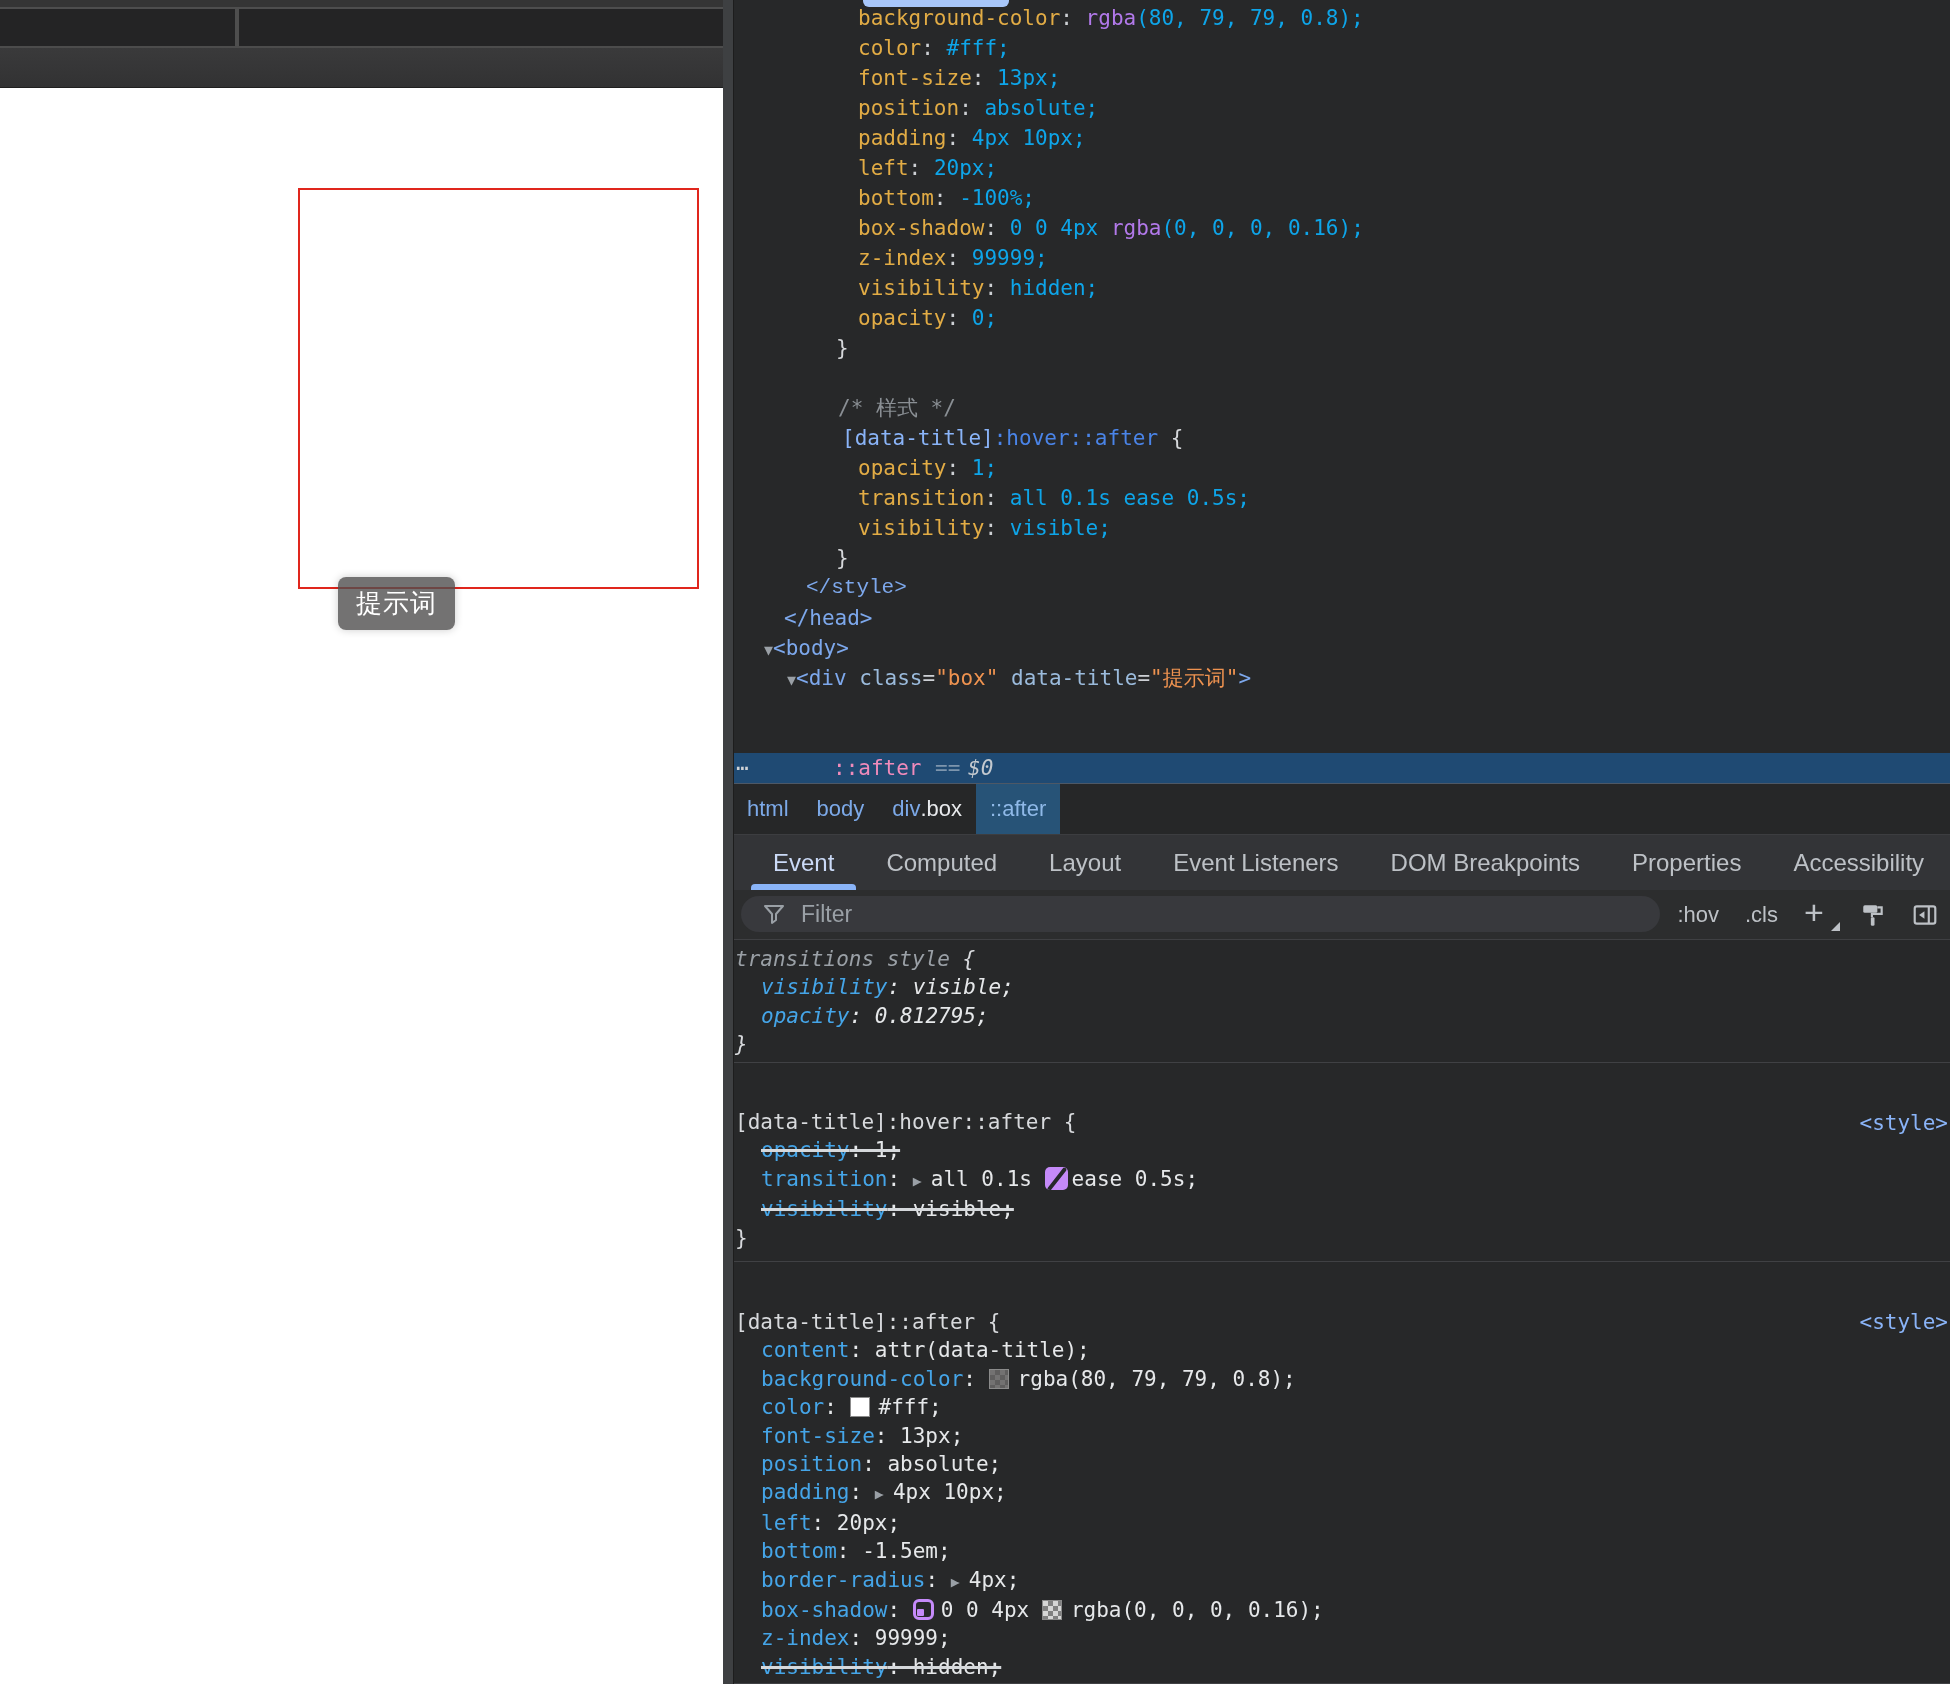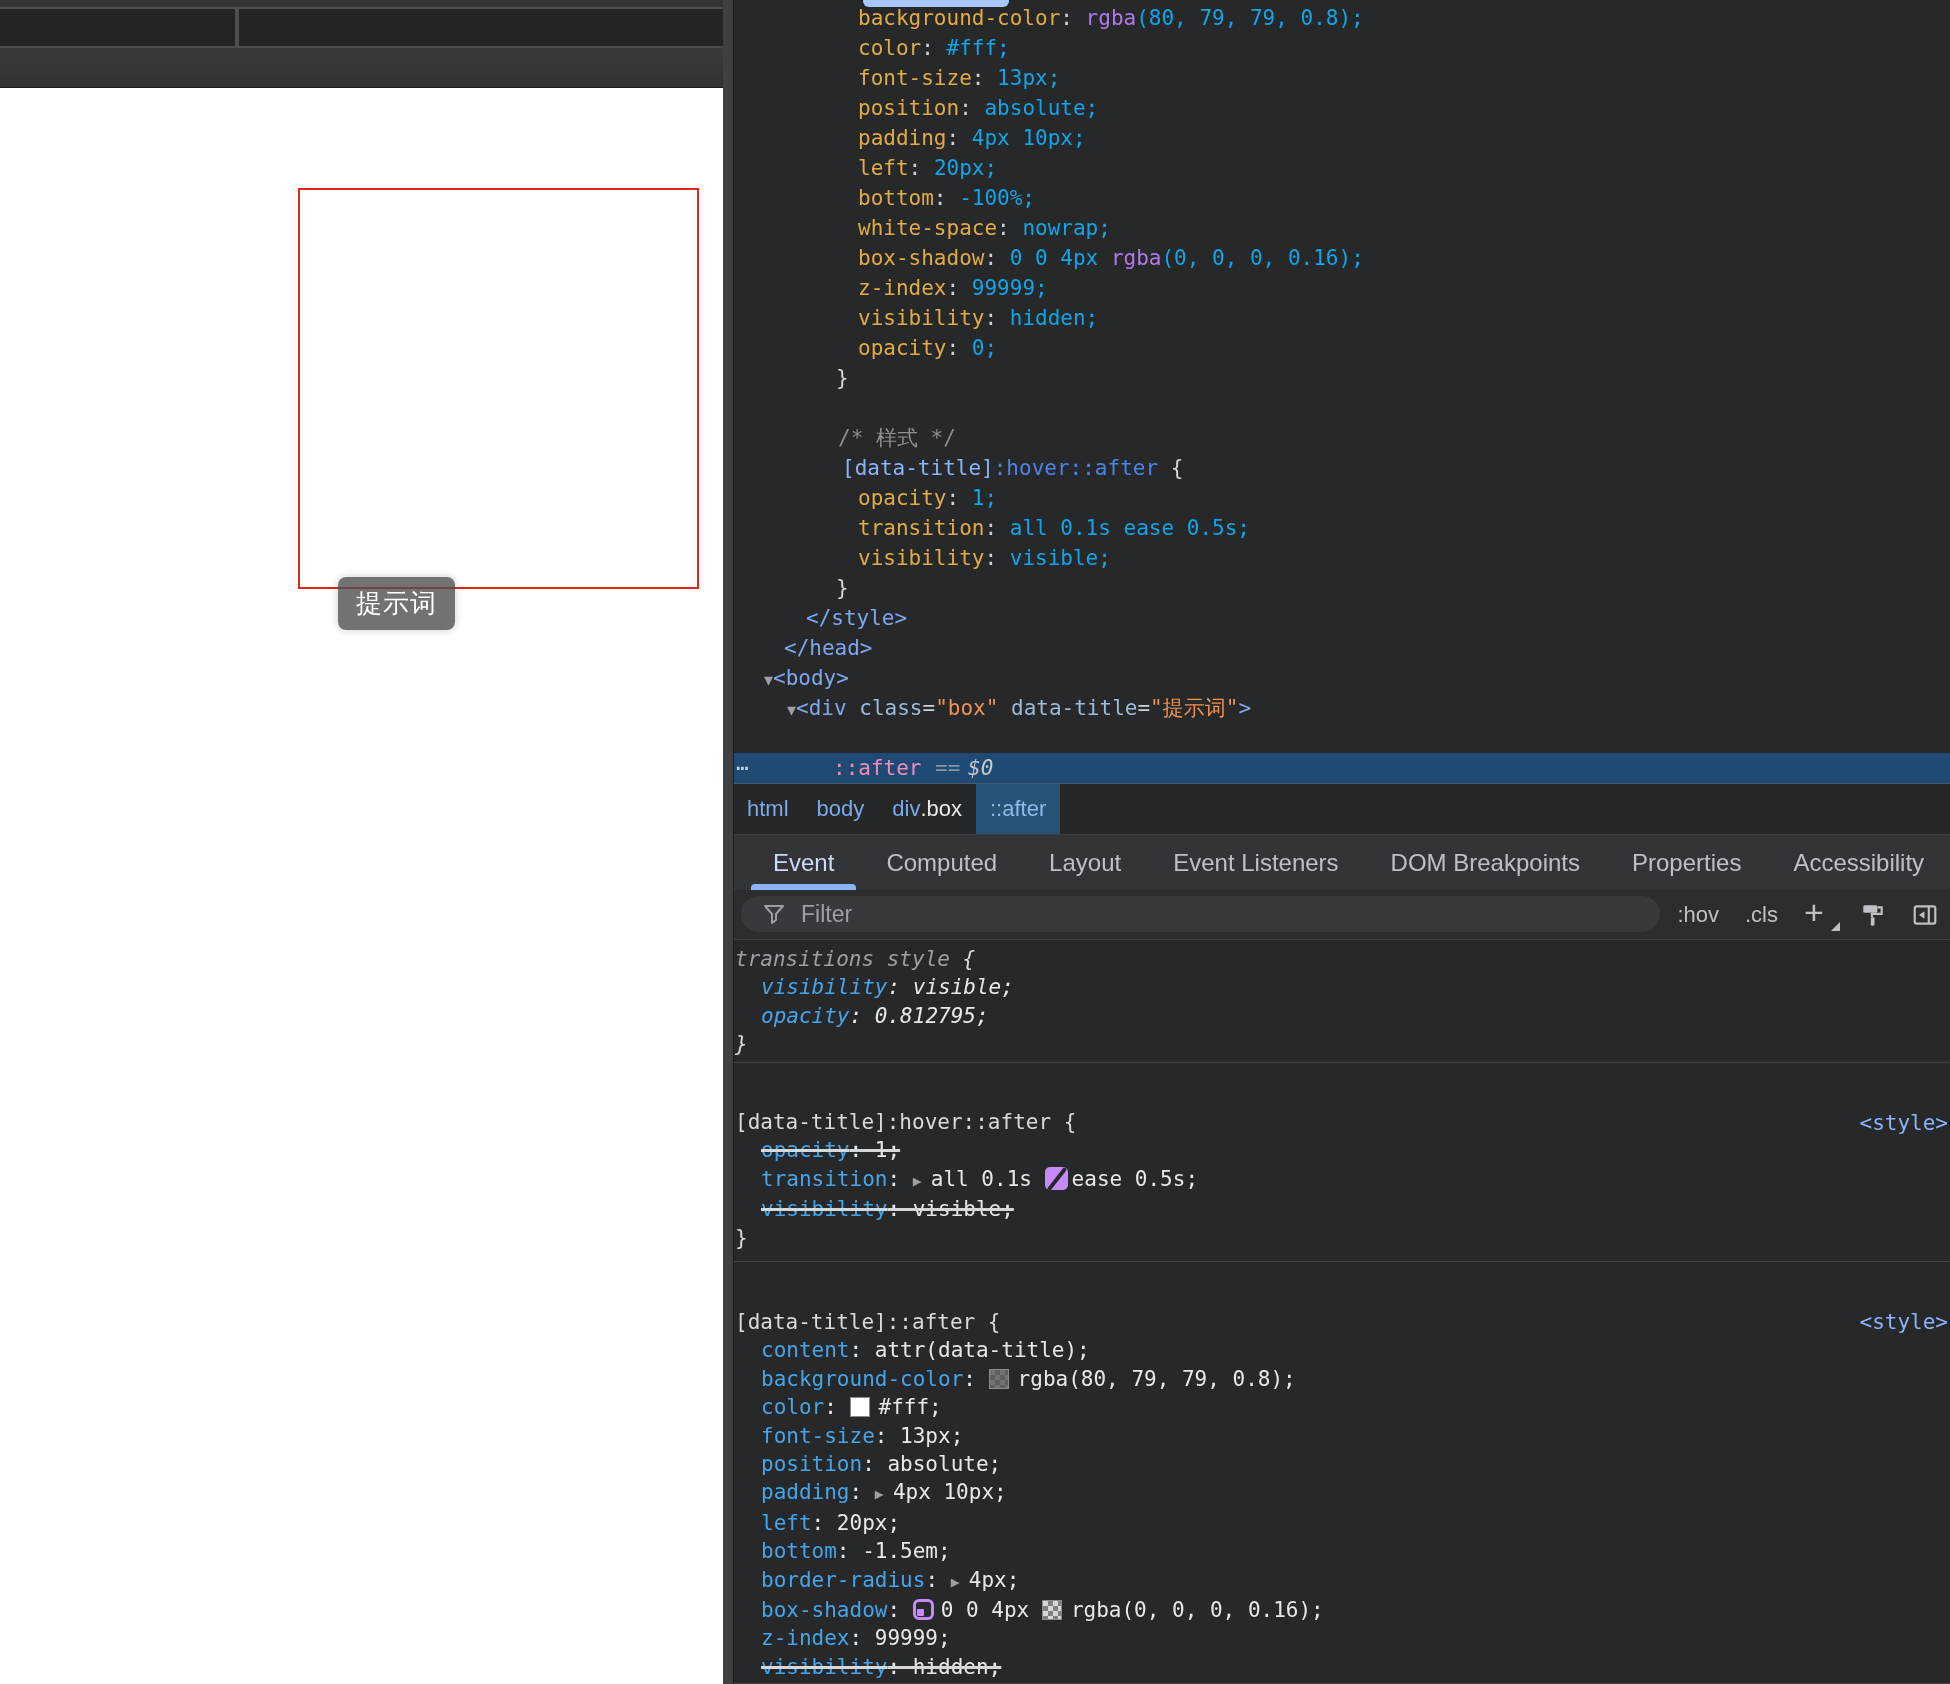--- a/index.html
+++ b/index.html
@@ -115,34 +115,33 @@
 
     <div class="elements-tree">
       <div class="sel-fragment"></div>
     <div class="tree-row" style="padding-left: 125px;"><span class="c-prop">background-color</span><span class="c-punct">: </span><span class="c-fn">rgba</span><span class="c-val">(80, 79, 79, 0.8)</span><span class="c-val">;</span></div>
         <div class="tree-row" style="padding-left: 125px;"><span class="c-prop">color</span><span class="c-punct">: </span><span class="c-val">#fff;</span></div>
         <div class="tree-row" style="padding-left: 125px;"><span class="c-prop">font-size</span><span class="c-punct">: </span><span class="c-val">13px;</span></div>
         <div class="tree-row" style="padding-left: 125px;"><span class="c-prop">position</span><span class="c-punct">: </span><span class="c-val">absolute;</span></div>
         <div class="tree-row" style="padding-left: 125px;"><span class="c-prop">padding</span><span class="c-punct">: </span><span class="c-val">4px 10px;</span></div>
         <div class="tree-row" style="padding-left: 125px;"><span class="c-prop">left</span><span class="c-punct">: </span><span class="c-val">20px;</span></div>
         <div class="tree-row" style="padding-left: 125px;"><span class="c-prop">bottom</span><span class="c-punct">: </span><span class="c-val">-100%;</span></div>
-        <div class="tree-row" style="padding-left: 125px;"><span class="c-prop">white-space</span><span class="c-punct">: </span><span class="c-val">nowrap;</span></div>
         <div class="tree-row" style="padding-left: 125px;"><span class="c-prop">box-shadow</span><span class="c-punct">: </span><span class="c-val">0 0 4px </span><span class="c-fn">rgba</span><span class="c-val">(0, 0, 0, 0.16)</span><span class="c-val">;</span></div>
         <div class="tree-row" style="padding-left: 125px;"><span class="c-prop">z-index</span><span class="c-punct">: </span><span class="c-val">99999;</span></div>
         <div class="tree-row" style="padding-left: 125px;"><span class="c-prop">visibility</span><span class="c-punct">: </span><span class="c-val">hidden;</span></div>
         <div class="tree-row" style="padding-left: 125px;"><span class="c-prop">opacity</span><span class="c-punct">: </span><span class="c-val">0;</span></div>
         <div class="tree-row" style="padding-left: 103px;"><span class="c-brace">}</span></div>
         <div class="tree-row" style="padding-left: 103px;"></div>
         <div class="tree-row" style="padding-left: 105px;"><span class="c-comment">/* 样式 */</span></div>
         <div class="tree-row" style="padding-left: 109px;"><span class="c-selattr">[data-title]</span><span class="c-selpseudo">:hover::after</span><span class="c-brace"> {</span></div>
         <div class="tree-row" style="padding-left: 125px;"><span class="c-prop">opacity</span><span class="c-punct">: </span><span class="c-val">1;</span></div>
         <div class="tree-row" style="padding-left: 125px;"><span class="c-prop">transition</span><span class="c-punct">: </span><span class="c-val">all 0.1s ease 0.5s;</span></div>
         <div class="tree-row" style="padding-left: 125px;"><span class="c-prop">visibility</span><span class="c-punct">: </span><span class="c-val">visible;</span></div>
         <div class="tree-row" style="padding-left: 103px;"><span class="c-brace">}</span></div>
-        <div class="tree-row" style="padding-left: 73px;"><span class="c-tag">&lt;/style&gt;</span></div>
+        <div class="tree-row" style="padding-left: 73px; font-family: Liberation Mono, monospace;"><span class="c-tag">&lt;/style&gt;</span></div>
         <div class="tree-row" style="padding-left: 51px;"><span class="c-tag">&lt;/head&gt;</span></div>
         <div class="tree-row" style="padding-left: 31px;"><span class="c-arrow">▼</span><span class="c-tag">&lt;body&gt;</span></div>
         <div class="tree-row" style="padding-left: 54px;"><span class="c-arrow">▼</span><span class="c-tag">&lt;div </span><span class="c-attr">class</span><span class="c-punct">=</span><span class="c-str">"box"</span><span class="c-punct"> </span><span class="c-attr">data-title</span><span class="c-punct">=</span><span class="c-str">"提示词"</span><span class="c-tag">&gt;</span></div>
       </div>
 
     <div class="selected-row" style="background: rgb(31, 74, 115);">
       <span class="more">⋯</span>
       <span class="pseudo">::after</span>
       <span class="eq">==</span>
       <span class="ref">$0</span>

